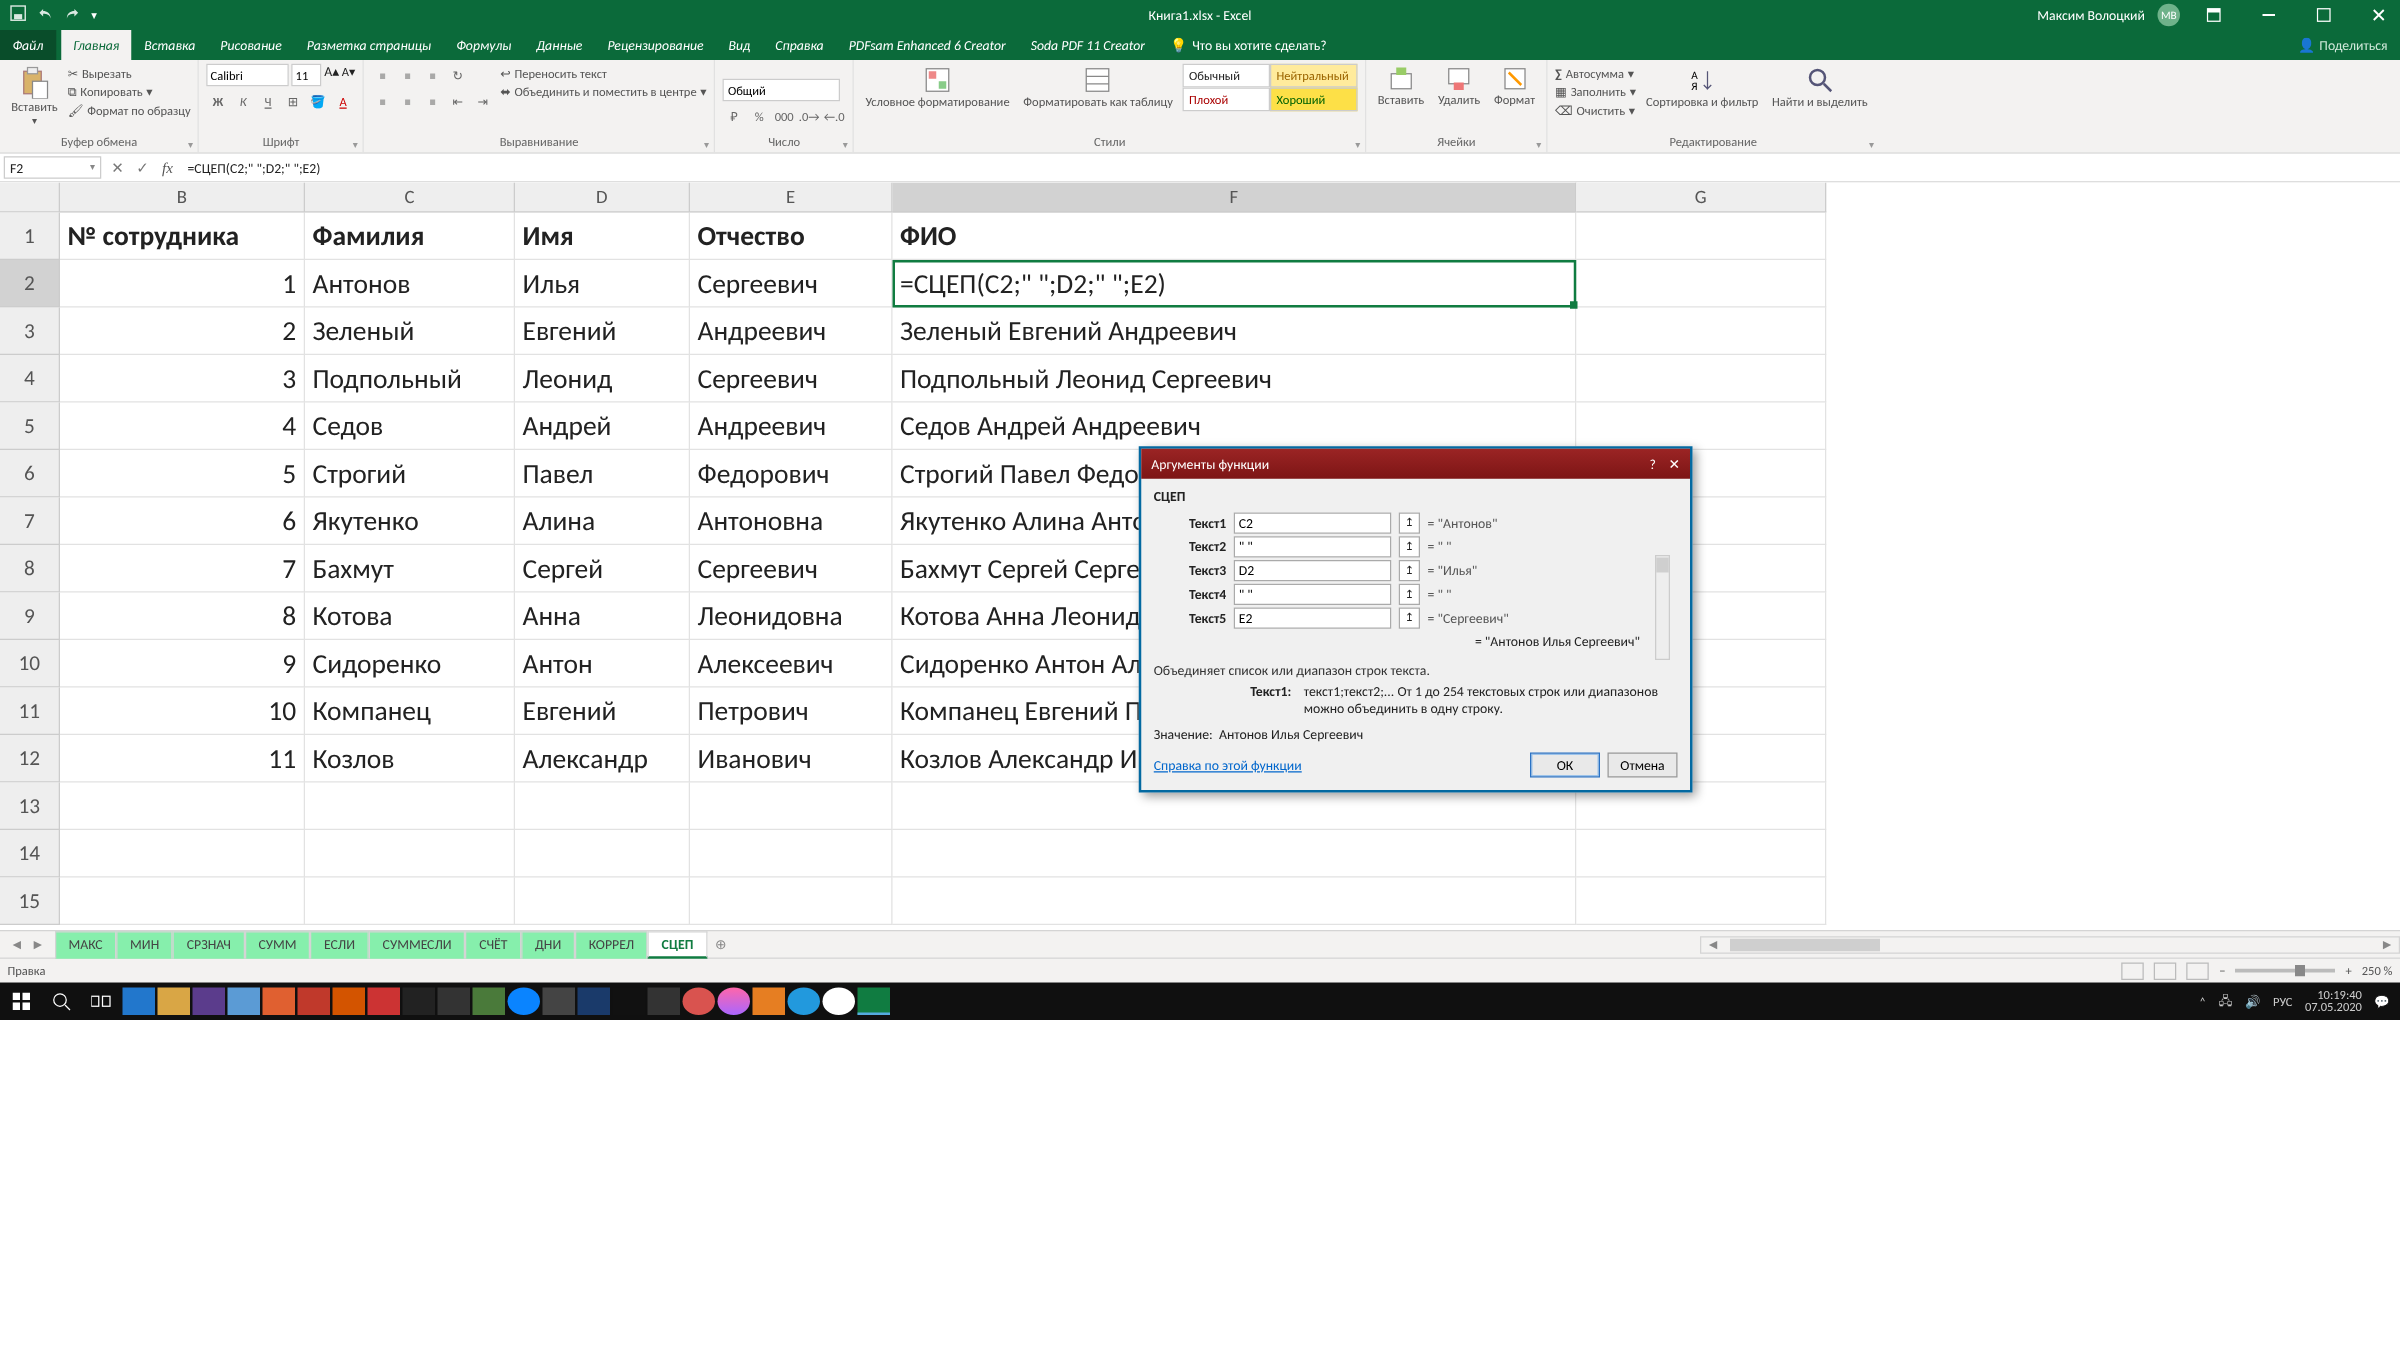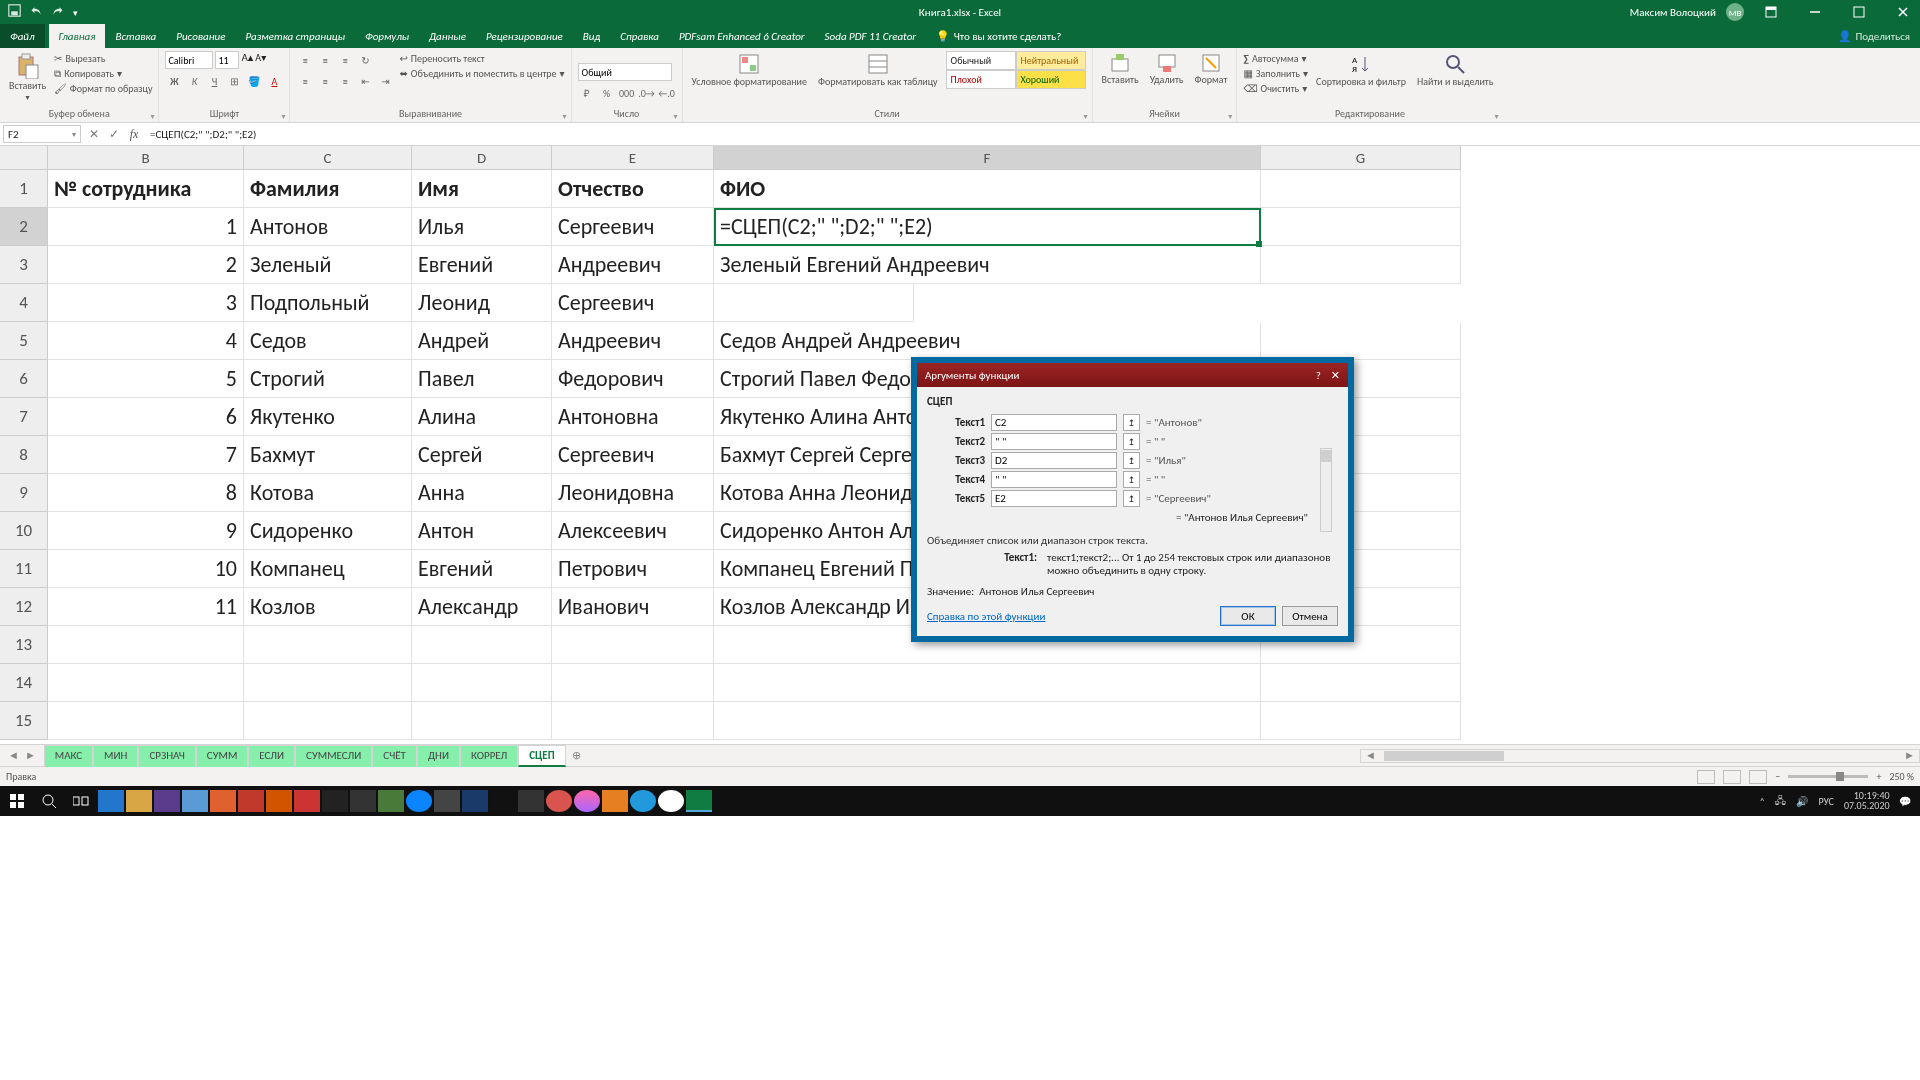--- a/index.html
+++ b/index.html
@@ -70,21 +70,21 @@
   .zoom-slider{width:80px;height:3px;background:#bbb;position:relative}
   .zoom-slider::before{content:"";position:absolute;left:60%;top:-3px;width:8px;height:9px;background:#888}
 
   .taskbar{height:30px;background:#101010;display:flex;align-items:center;gap:2px;padding:0 2px}
   .tb{width:30px;height:28px;display:flex;align-items:center;justify-content:center}
   .tb.win{color:#fff}
   .tray{margin-left:auto;display:flex;align-items:center;color:#ccc;font-size:10px;gap:10px;padding-right:6px}
   .clock{text-align:right;line-height:1.05}
 
   
-  .dialog{position:absolute;left:911px;top:357px;width:443px;background:#f0f0f0;border:6px solid #0369a1;box-shadow:3px 3px 8px rgba(0,0,0,.4);font-size:11px}
+  .dialog{position:absolute;left:911px;top:357px;width:443px;background:#f0f0f0;border:2px solid #0369a1;box-shadow:3px 3px 8px rgba(0,0,0,.4);font-size:11px}
   .dlg-title{height:24px;background:#8b1a1a;background:linear-gradient(#9b2424,#7d1515);color:#fff;display:flex;align-items:center;padding:0 8px}
   .dlg-title .x{margin-left:auto;display:flex;gap:10px}
   .dlg-body{padding:6px 10px 10px}
   .fn-name{font-weight:700;margin:2px 0 6px}
   .argrow{display:flex;align-items:center;margin:2px 0;gap:6px}
   .argrow .lbl{width:58px;text-align:right;font-weight:600}
   .argrow input{width:126px;height:17px;border:1px solid #aaa;padding:0 3px;font-size:11px}
   .argrow .pick{width:17px;height:17px;border:1px solid #aaa;background:#fff;display:flex;align-items:center;justify-content:center;font-size:9px}
   .argrow .res{color:#555}
   .args-scroll{position:absolute;right:6px;top:34px;width:12px;height:84px;background:#eee;border:1px solid #ccc}
@@ -192,21 +192,21 @@
             <span>Формат по образцу</span>
           </div>
       </div>
     </div>
     <div class="label">Буфер обмена</div>
   </div>
 
   <div class="group">
     <div class="body" style="flex-direction:column;gap:3px">
       <div class="font-sel">
-        <input style="width: 48px;" value="Calibri">
+        <input style="width: 66px;" value="Calibri">
         <input style="width: 24px;" value="11">
         <span class="tg" style="font-size:11px">A▴</span>
         <span class="tg" style="font-size:10px">A▾</span>
       </div>
       <div class="toggle-row">
         <span class="tg">
             <b>Ж</b>
           </span>
         <span class="tg">
             <i>К</i>
@@ -413,20 +413,21 @@
         <div class="cell wD">Евгений</div>
         <div class="cell wE">Андреевич</div>
         <div class="cell wF">Зеленый Евгений Андреевич</div>
         <div class="cell wG"></div>
       </div>
       <div class="row">
         <div class="cell wB num">3</div>
         <div class="cell wC">Подпольный</div>
         <div class="cell wD">Леонид</div>
         <div class="cell wE">Сергеевич</div>
+        <div class="cell wF">Подпольный Леонид Сергеевич</div>
         <div class="cell wG"></div>
       </div>
       <div class="row">
         <div class="cell wB num">4</div>
         <div class="cell wC">Седов</div>
         <div class="cell wD">Андрей</div>
         <div class="cell wE">Андреевич</div>
         <div class="cell wF">Седов Андрей Андреевич</div>
         <div class="cell wG"></div>
       </div>

